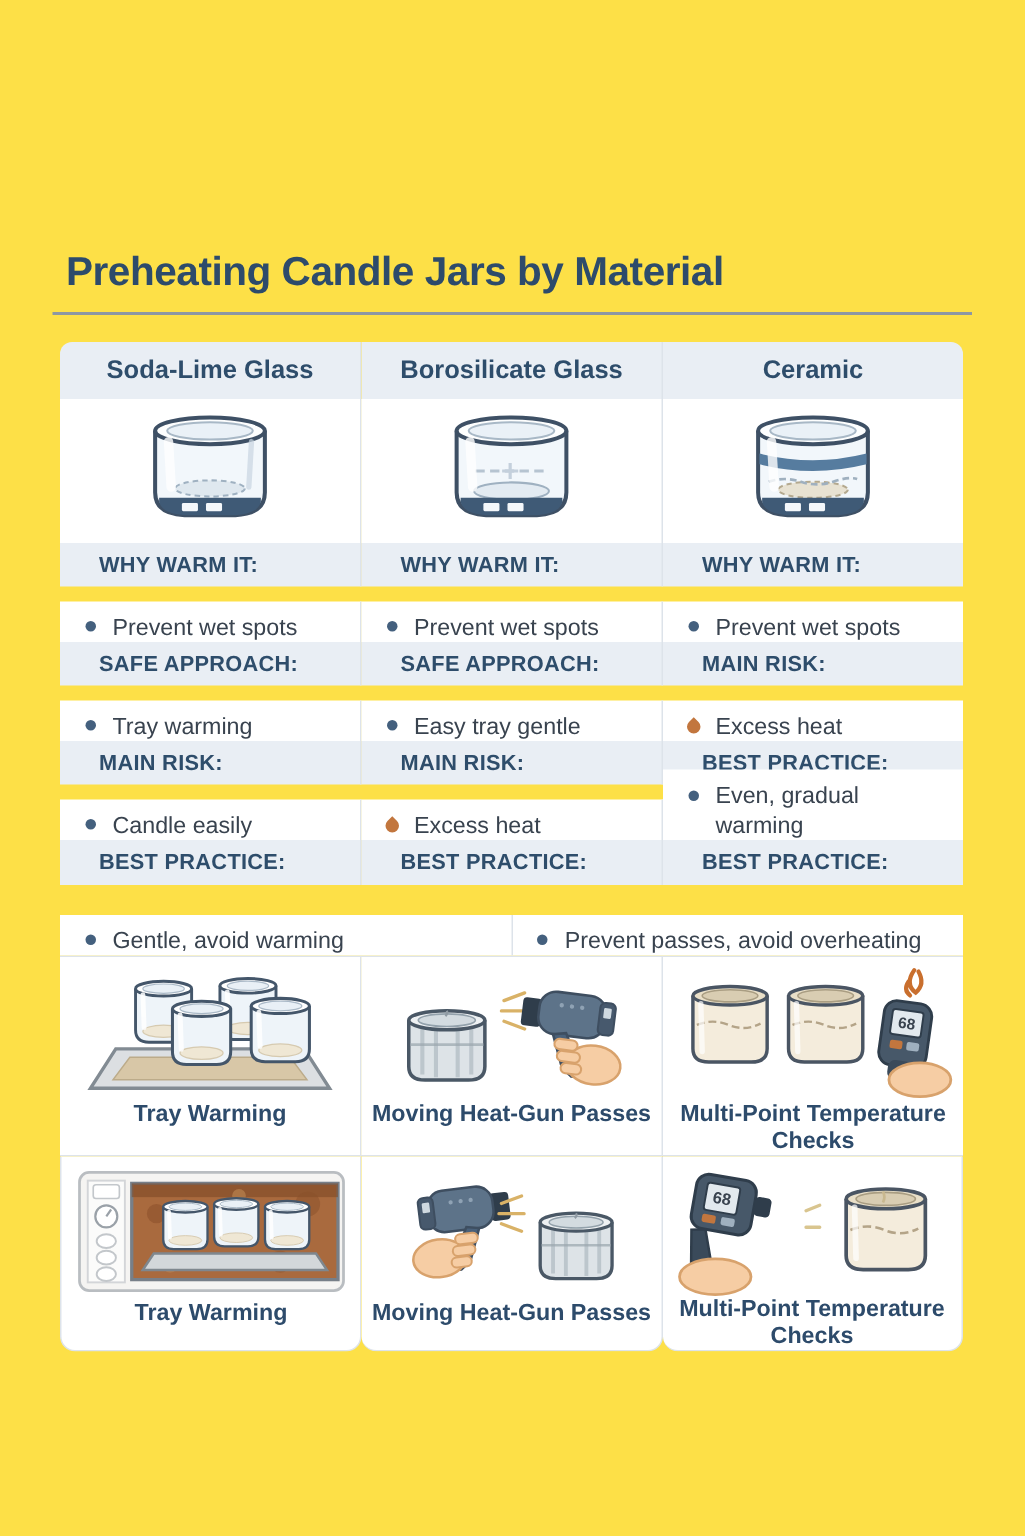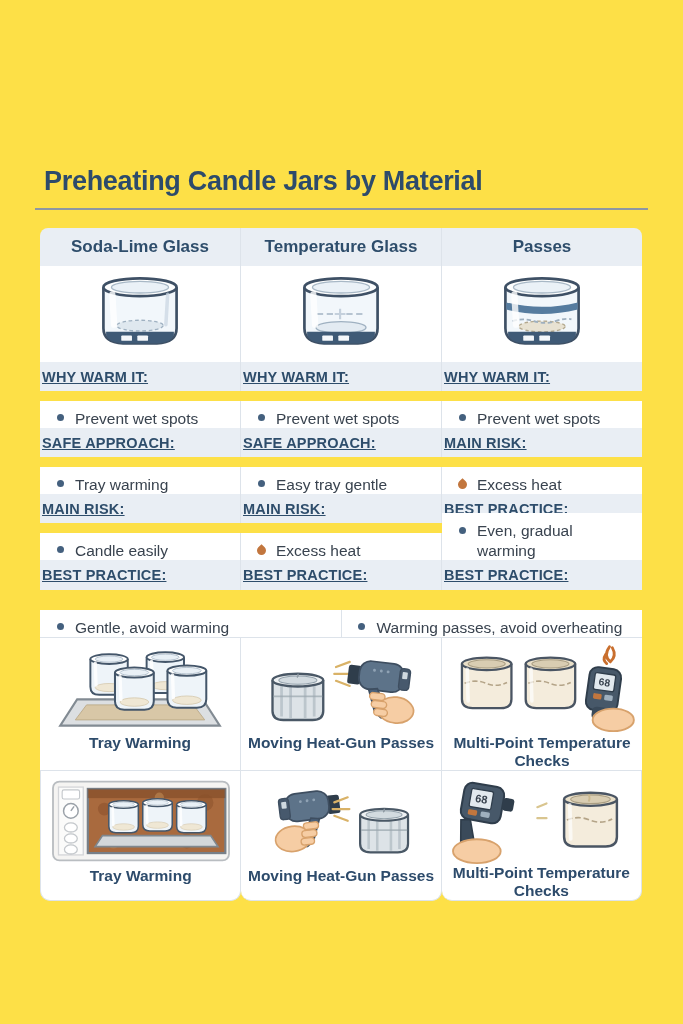--- a/index.html
+++ b/index.html
@@ -36,21 +36,21 @@
   }
   .row-header .cell:first-child{border-radius:8px 0 0 0;}
   .row-header .cell:last-child{border-radius:0 8px 0 0;}
 
   .row-jars{height:96px;}
   .row-jars .cell{display:flex;align-items:center;justify-content:center;background:#ffffff;}
 
   .row-label{height:29px;}
   .row-label .cell{
     background:var(--c-labelbg);display:flex;align-items:center;
-    padding:0 0 0 2px;font-size:14.5px;font-weight:bold;color:var(--c-label);letter-spacing:0.2px;text-decoration:underline;
+    padding:0 0 0 26px;font-size:14.5px;font-weight:bold;color:var(--c-label);letter-spacing:0.2px;
   }
 
   .row-item{height:37px;align-items:flex-end;}
   .row-item.tall{height:47px;}
   .row-item .cell{
     background:#ffffff;display:flex;align-items:flex-start;gap:9px;
     padding:8px 8px 0 14px;font-size:15.5px;color:var(--c-body);line-height:1.25;
   }
   .mark{flex:0 0 auto;display:inline-flex;align-items:center;justify-content:center;width:12px;height:18px;}
   .mark[data-icon="bullet-icon"]::before{
@@ -127,22 +127,22 @@
 
 <div class="canvas">
 
   <div class="title">Preheating Candle Jars by Material</div>
   <div class="title-rule"></div>
 
   <div class="tbl">
 
     <div class="row row-header">
       <div class="cell">Soda-Lime Glass</div>
-      <div class="cell">Temperature Glass</div>
-      <div class="cell">Passes</div>
+      <div class="cell">Borosilicate Glass</div>
+      <div class="cell">Ceramic</div>
     </div>
 
     <div class="row row-jars">
       <div class="cell">
         <svg width="116" height="84" viewBox="0 0 130 92">
           <path d="M24,16 L24,62 Q24,78 46,79 L84,79 Q106,78 106,62 L106,16" fill="#f2f7fb" stroke="#3e5065" stroke-width="3" stroke-linejoin="round"></path>
           <ellipse cx="65" cy="59" rx="26" ry="6" fill="#dfe8ef" stroke="#9fb1c1" stroke-width="1.5" stroke-dasharray="4 3"></ellipse>
           <path d="M27,66 L103,66 L103,69 Q101,78 84,79 L46,79 Q29,78 27,69 Z" fill="#3f5a76"></path>
           <rect x="44" y="70" width="12" height="6" rx="1" fill="#f4f7fa"></rect>
           <rect x="62" y="70" width="12" height="6" rx="1" fill="#f4f7fa"></rect>
@@ -247,21 +247,21 @@
       <div class="cell">BEST PRACTICE:</div>
       <div class="cell">BEST PRACTICE:</div>
     </div>
     <div class="row row-item tall">
       <div class="cell">
         <span class="mark" data-icon="bullet-icon"></span>
         <span>Gentle, avoid warming</span>
       </div>
       <div class="cell">
         <span class="mark" data-icon="bullet-icon"></span>
-        <span>Warming passes, avoid overheating</span>
+        <span>Prevent passes, avoid overheating</span>
       </div>
     </div>
 
     <div class="row row-illus first">
       <div class="cell">
         <div class="art">
           <svg width="182" height="90" viewBox="0 0 190 96">
             <polygon points="28,60 162,60 180,88 10,88" fill="#dcdfe2" stroke="#828b93" stroke-width="2.4"></polygon>
             <polygon points="38,66 152,66 164,82 26,82" fill="#d8c7a7" stroke="#bcab8a" stroke-width="1"></polygon>
             <use href="#sjar" x="36" y="10" width="52" height="49"></use>

